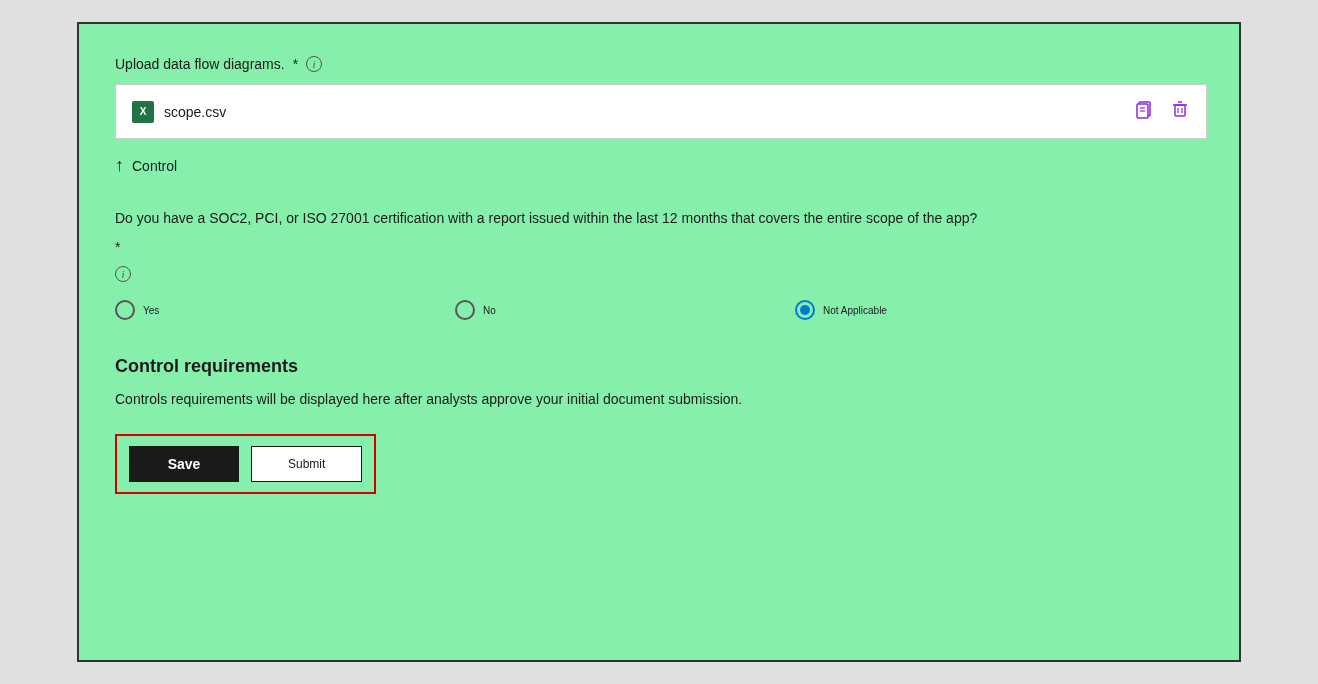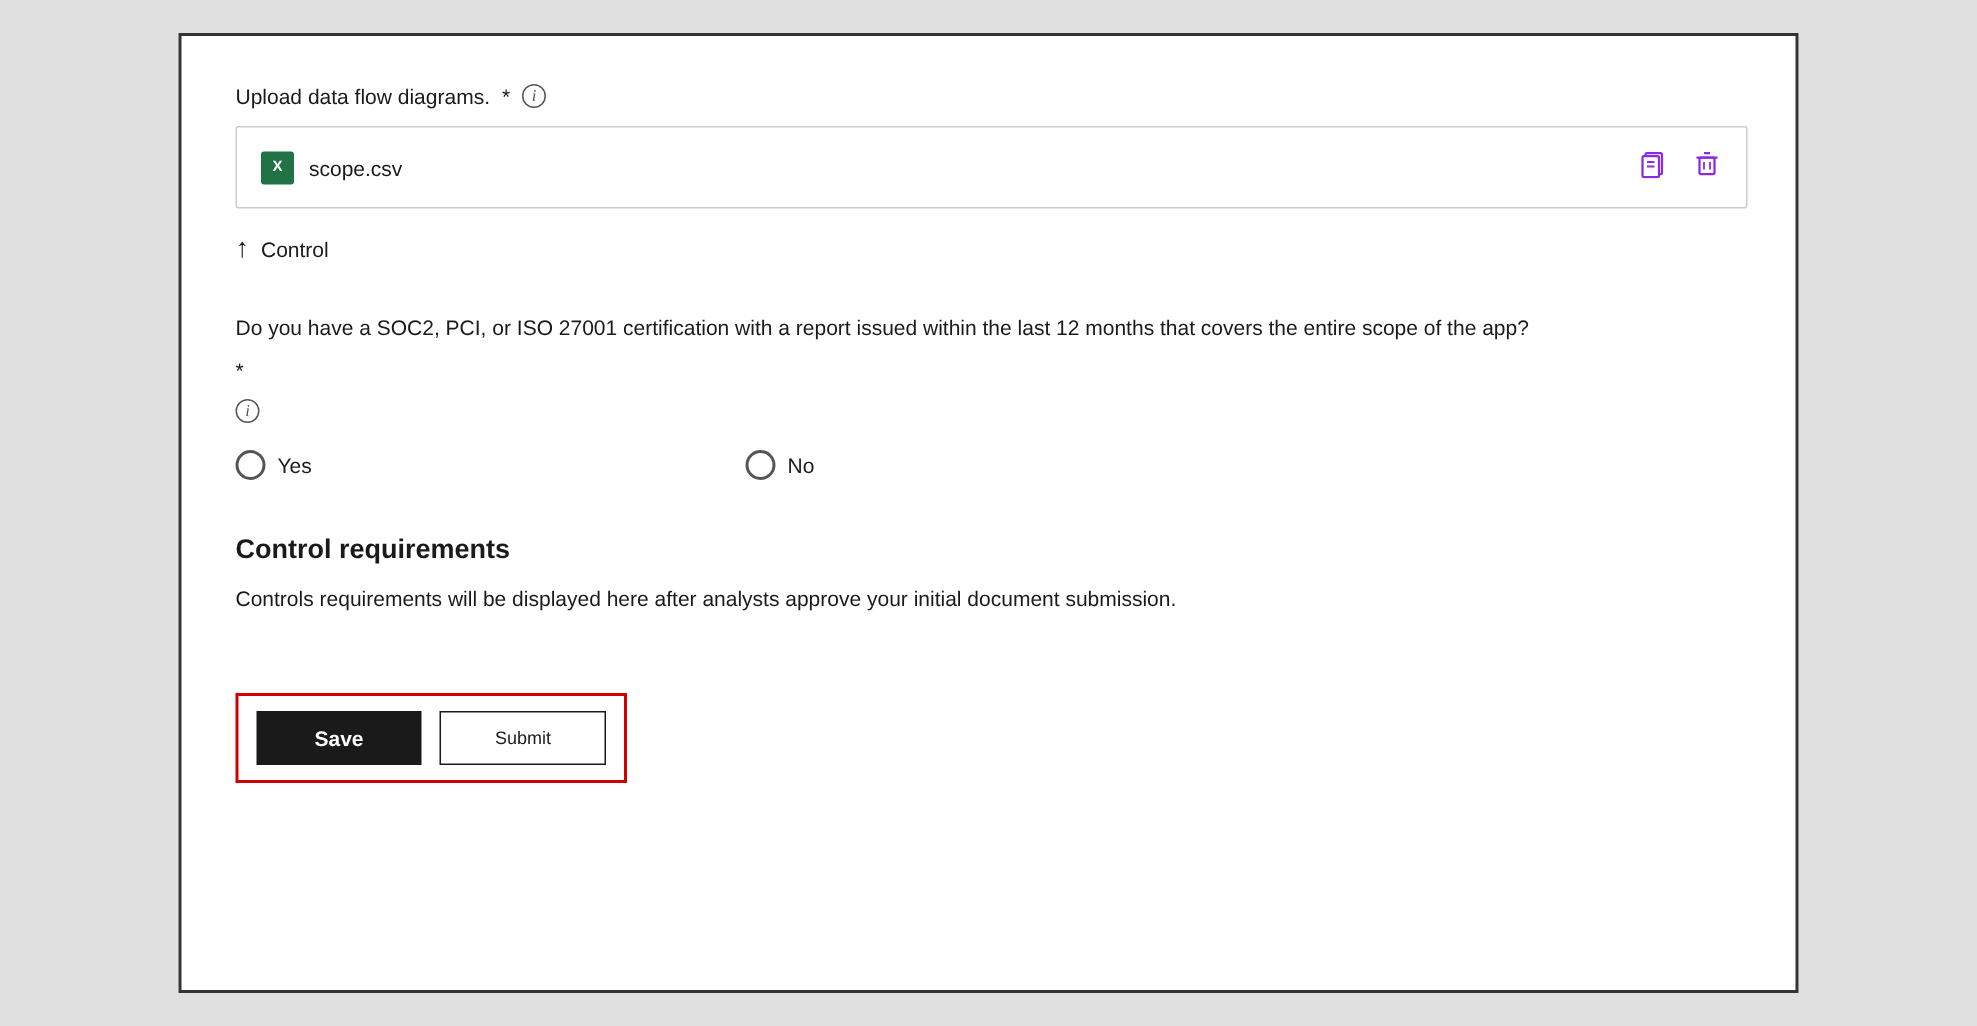--- a/index.html
+++ b/index.html
@@ -11,24 +11,24 @@
     body {
       background: #e0e0e0;
       display: flex;
       align-items: center;
       justify-content: center;
       min-height: 100vh;
       font-family: 'Segoe UI', Arial, sans-serif;
     }
 
     .outer-border {
-      width: 1080px;
+      width: 1164px;
       min-height: 640px;
       border: 2px solid #333;
-      background: #ffffff;
+      background: #86efac;
       padding: 32px 32px 36px 36px;
     }
 
     .section-label {
       font-size: 14px;
       color: #1a1a1a;
       margin-bottom: 12px;
       display: flex;
       align-items: center;
       gap: 8px;
@@ -130,21 +130,21 @@
       align-items: center;
       gap: 0;
       margin-bottom: 36px;
     }
 
     .radio-option {
       display: flex;
       align-items: center;
       gap: 8px;
       cursor: pointer;
-      font-size: 14px;
+      font-size: 10px;
       color: #1a1a1a;
       min-width: 340px;
     }
 
     .radio-outer {
       width: 20px;
       height: 20px;
       border-radius: 50%;
       border: 2px solid #555;
       display: flex;
@@ -158,21 +158,21 @@
     }
 
     .radio-inner {
       width: 10px;
       height: 10px;
       border-radius: 50%;
       background: #0078d4;
     }
 
     .control-requirements-section {
-      margin-bottom: 52px;
+      margin-bottom: 24px;
     }
 
     .control-title {
       font-size: 18px;
       font-weight: 700;
       color: #1a1a1a;
       margin-bottom: 12px;
     }
 
     .control-description {
@@ -268,20 +268,26 @@
       </div>
       <span>Yes</span>
     </div>
 
     <div class="radio-option">
       <div class="radio-outer">
       </div>
       <span>No</span>
     </div>
 
+    <div class="radio-option">
+      <div class="radio-outer selected">
+        <div class="radio-inner"></div>
+      </div>
+      <span>Not Applicable</span>
+    </div>
   </div>
 
   
   <div class="control-requirements-section">
     <div class="control-title">Control requirements</div>
     <div class="control-description">Controls requirements will be displayed here after analysts approve your initial document submission.</div>
   </div>
 
   
   <div style="display: inline-flex; border: 2px solid #d00000; padding: 10px 12px; gap: 12px; align-items: center;">

